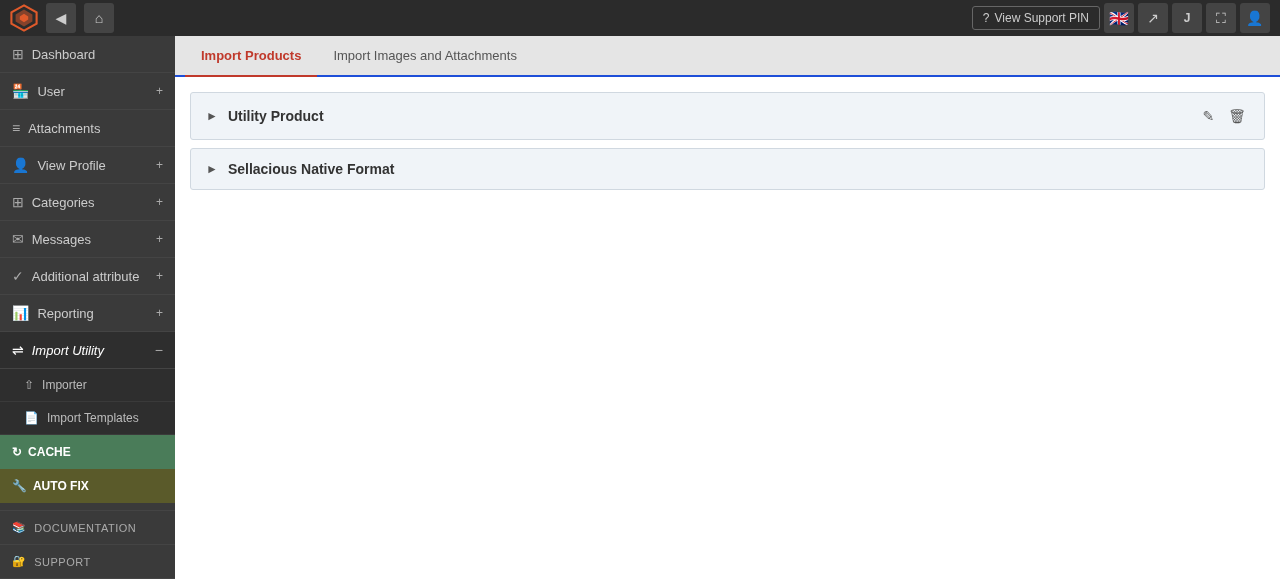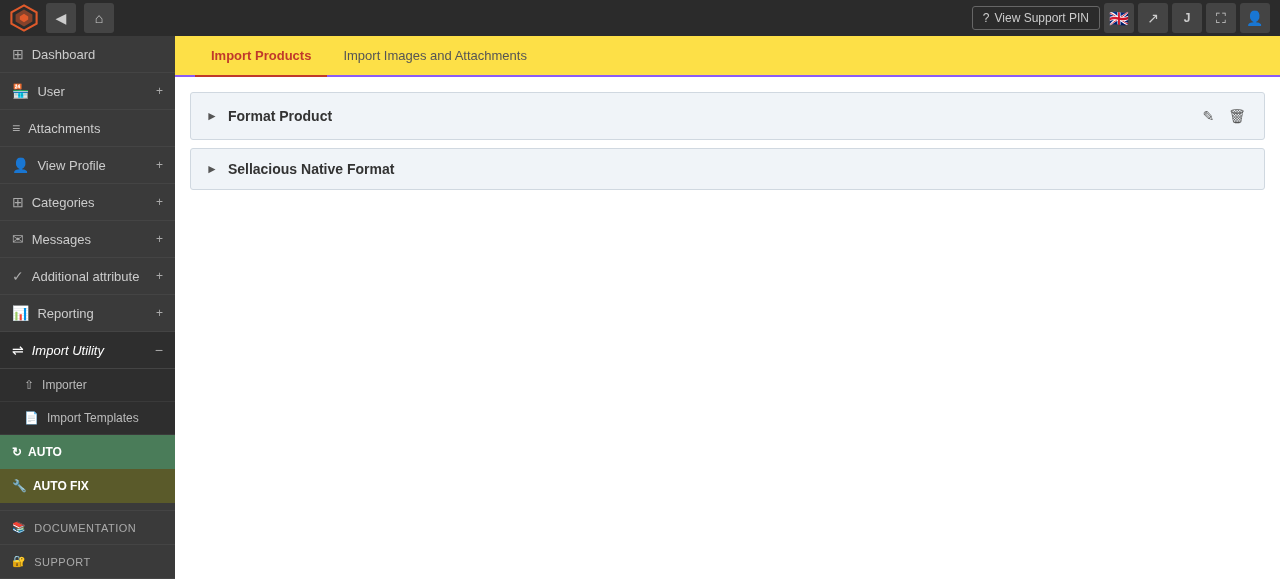--- a/index.html
+++ b/index.html
@@ -133,23 +133,23 @@
       flex: 1;
       background: #fff;
       display: flex;
       flex-direction: column;
       overflow: hidden;
     }
 
     
     .tabs {
       display: flex;
-      border-bottom: 2px solid #8b5cf6;
-      background: #fde047;
-      padding: 0 20px;
+      border-bottom: 2px solid #1d4ed8;
+      background: #e5e5e5;
+      padding: 0 10px;
       flex-shrink: 0;
     }
     .tab {
       padding: 12px 16px;
       cursor: pointer;
       color: #555;
       font-size: 13px;
       border-bottom: 2px solid transparent;
       margin-bottom: -2px;
     }
@@ -324,21 +324,21 @@
         <span>Importer</span>
       </div>
       <div class="sidebar-sub-item">
         <span>📄</span>
         <span>Import Templates</span>
       </div>
     </div>
 
     <button class="sidebar-cache-btn">
       <span>↻</span>
-      <span>AUTO</span>
+      <span>CACHE</span>
     </button>
 
     <button class="sidebar-autofix-btn">
       <span>🔧</span>
       <span>AUTO FIX</span>
     </button>
 
     <div class="sidebar-bottom-links">
       <div class="sidebar-bottom-link">
         <span>📚</span>
@@ -361,21 +361,21 @@
         <span>Import Images and Attachments</span>
       </div>
     </div>
 
     <div class="content-body">
 
       <div class="accordion-item">
         <div class="accordion-header">
           <div class="accordion-header-left">
             <span class="chevron-icon">►</span>
-            <span>Format Product</span>
+            <span>Utility Product</span>
           </div>
           <div class="accordion-header-right">
             <span class="action-icon">✎</span>
             <span class="action-icon">🗑</span>
           </div>
         </div>
       </div>
 
       <div class="accordion-item">
         <div class="accordion-header">

